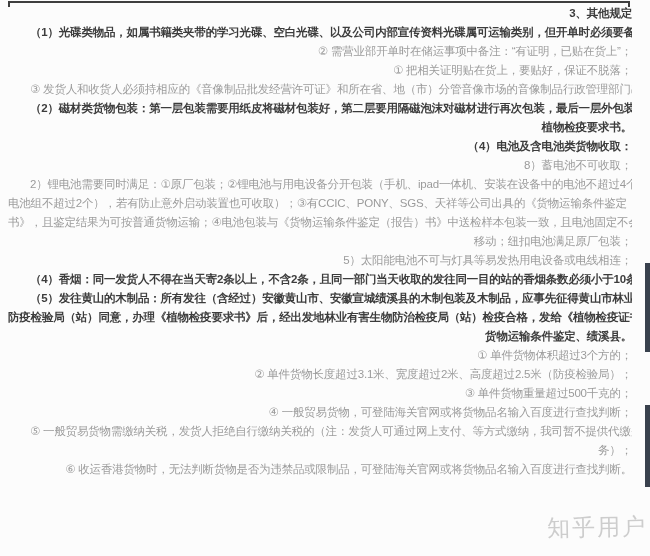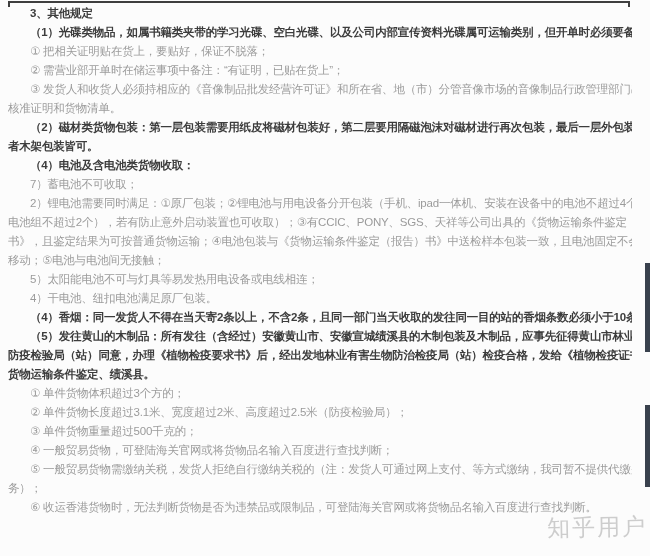--- a/index.html
+++ b/index.html
@@ -10,20 +10,21 @@
     --edge:#39414d;
     --watermark:#cdcdcd;
   }
   html,body{margin:0;padding:0;}
   body{width:650px;height:556px;overflow:hidden;}
   .screen{
     position:relative;width:650px;height:556px;
     background:var(--bg);
     font-family:"Liberation Sans","DejaVu Sans",sans-serif;
     overflow:hidden;
+    text-align:right;
   }
   
   .top-rule{
     position:absolute;left:8px;top:1px;width:622px;height:2px;
     background:var(--rule);
   }
   .top-rule .tick{
     position:absolute;top:2px;width:2px;height:4px;background:var(--rule);
   }
   .top-rule .tick.left{left:0;}
@@ -64,34 +65,32 @@
 <div class="screen">
 
   <div class="top-rule">
     <span class="tick left"></span>
     <span class="tick right"></span>
   </div>
 
   <div class="content">
       <div class="line strong indent">3、其他规定</div>
       <div class="line strong indent">（1）光碟类物品，如属书籍类夹带的学习光碟、空白光碟、以及公司内部宣传资料光碟属可运输类别，但开单时必须要备注说明；</div>
+      <div class="line indent">② 需营业部开单时在储运事项中备注：“有证明，已贴在货上”；</div>
       <div class="line indent">① 把相关证明贴在货上，要贴好，保证不脱落；</div>
-      <div class="line indent">② 需营业部开单时在储运事项中备注：“有证明，已贴在货上”；</div>
       <div class="line indent">③ 发货人和收货人必须持相应的《音像制品批发经营许可证》和所在省、地（市）分管音像市场的音像制品行政管理部门出具的</div>
-      <div class="line">核准证明和货物清单。</div>
       <div class="line strong indent">（2）磁材类货物包装：第一层包装需要用纸皮将磁材包装好，第二层要用隔磁泡沫对磁材进行再次包装，最后一层外包装用纸箱或</div>
-      <div class="line strong">者木架包装皆可。</div>
+      <div class="line strong">植物检疫要求书。</div>
       <div class="line strong indent">（4）电池及含电池类货物收取：</div>
-      <div class="line indent">7）蓄电池不可收取；</div>
+      <div class="line indent">8）蓄电池不可收取；</div>
       <div class="line indent">2）锂电池需要同时满足：①原厂包装；②锂电池与用电设备分开包装（手机、ipad一体机、安装在设备中的电池不超过4个（或</div>
       <div class="line">电池组不超过2个），若有防止意外启动装置也可收取）；③有CCIC、PONY、SGS、天祥等公司出具的《货物运输条件鉴定（报告）</div>
       <div class="line">书》，且鉴定结果为可按普通货物运输；④电池包装与《货物运输条件鉴定（报告）书》中送检样本包装一致，且电池固定不会产生</div>
-      <div class="line">移动；⑤电池与电池间无接触；</div>
+      <div class="line">移动；纽扣电池满足原厂包装；</div>
       <div class="line indent">5）太阳能电池不可与灯具等易发热用电设备或电线相连；</div>
-      <div class="line indent">4）干电池、纽扣电池满足原厂包装。</div>
       <div class="line strong indent">（4）香烟：同一发货人不得在当天寄2条以上，不含2条，且同一部门当天收取的发往同一目的站的香烟条数必须小于10条。</div>
       <div class="line strong indent">（5）发往黄山的木制品：所有发往（含经过）安徽黄山市、安徽宣城绩溪县的木制包装及木制品，应事先征得黄山市林业有害生物</div>
       <div class="line strong">防疫检验局（站）同意，办理《植物检疫要求书》后，经出发地林业有害生物防治检疫局（站）检疫合格，发给《植物检疫证书》，</div>
       <div class="line strong">货物运输条件鉴定、绩溪县。</div>
       <div class="line indent">① 单件货物体积超过3个方的；</div>
       <div class="line indent">② 单件货物长度超过3.1米、宽度超过2米、高度超过2.5米（防疫检验局）；</div>
       <div class="line indent">③ 单件货物重量超过500千克的；</div>
       <div class="line indent">④ 一般贸易货物，可登陆海关官网或将货物品名输入百度进行查找判断；</div>
       <div class="line indent">⑤ 一般贸易货物需缴纳关税，发货人拒绝自行缴纳关税的（注：发货人可通过网上支付、等方式缴纳，我司暂不提供代缴关税业</div>
       <div class="line">务）；</div>

